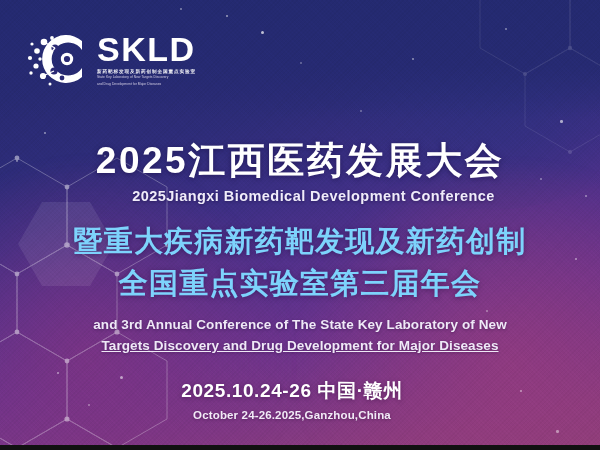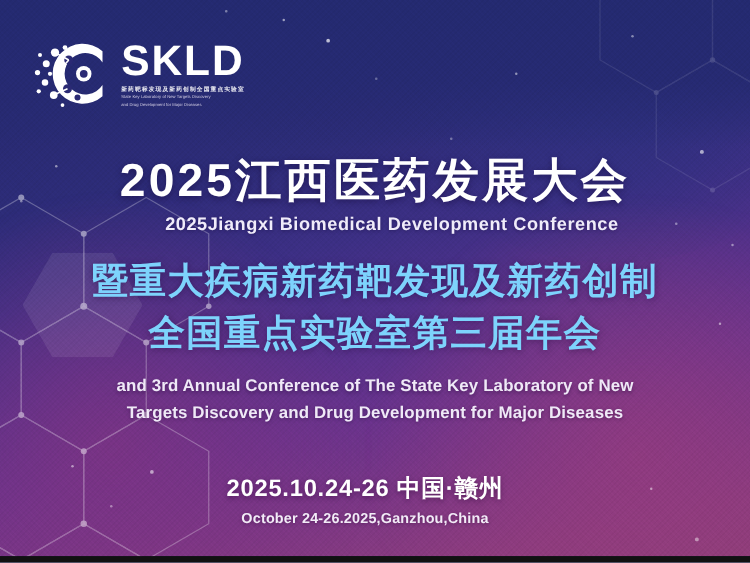--- a/index.html
+++ b/index.html
@@ -145,21 +145,21 @@
     line-height: 1.45;
     margin-top: 1.5px;
     white-space: nowrap;
     opacity: .85;
   }
 
   
   .titles {
     position: absolute;
     left: 0; right: 0;
-    top: 124px;
+    top: 140px;
     text-align: center;
   }
   .title-cn-main {
     font-size: 37px;
     font-weight: bold;
     color: #ffffff;
     letter-spacing: 2.5px;
     line-height: 1.12;
     text-shadow: 0 1px 5px rgba(20,10,60,.55);
   }
@@ -337,21 +337,21 @@
       <div class="logo-en">and Drug Development for Major Diseases</div>
     </div>
   </div>
 
   <div class="titles">
     <div class="title-cn-main">2025江西医药发展大会</div>
     <div class="title-en-main">2025Jiangxi Biomedical Development Conference</div>
     <div class="title-cn-sub">暨重大疾病新药靶发现及新药创制</div>
     <div class="title-cn-sub" style="margin-top:2px;">全国重点实验室第三届年会</div>
     <div class="title-en-sub">and 3rd Annual Conference of  The State Key Laboratory of New</div>
-    <div class="title-en-sub" style="margin-top:1px;">Targets Discovery and Drug Development for Major Diseases</div>
+    <div class="title-en-sub" style="margin-top:1px;text-decoration:underline;">Targets Discovery and Drug Development for Major Diseases</div>
   </div>
 
   <div class="footer">
     <div class="footer-cn">2025.10.24-26 中国·赣州</div>
     <div class="footer-en">October 24-26.2025,Ganzhou,China</div>
   </div>
 
 </div>
 
 </body></html>

